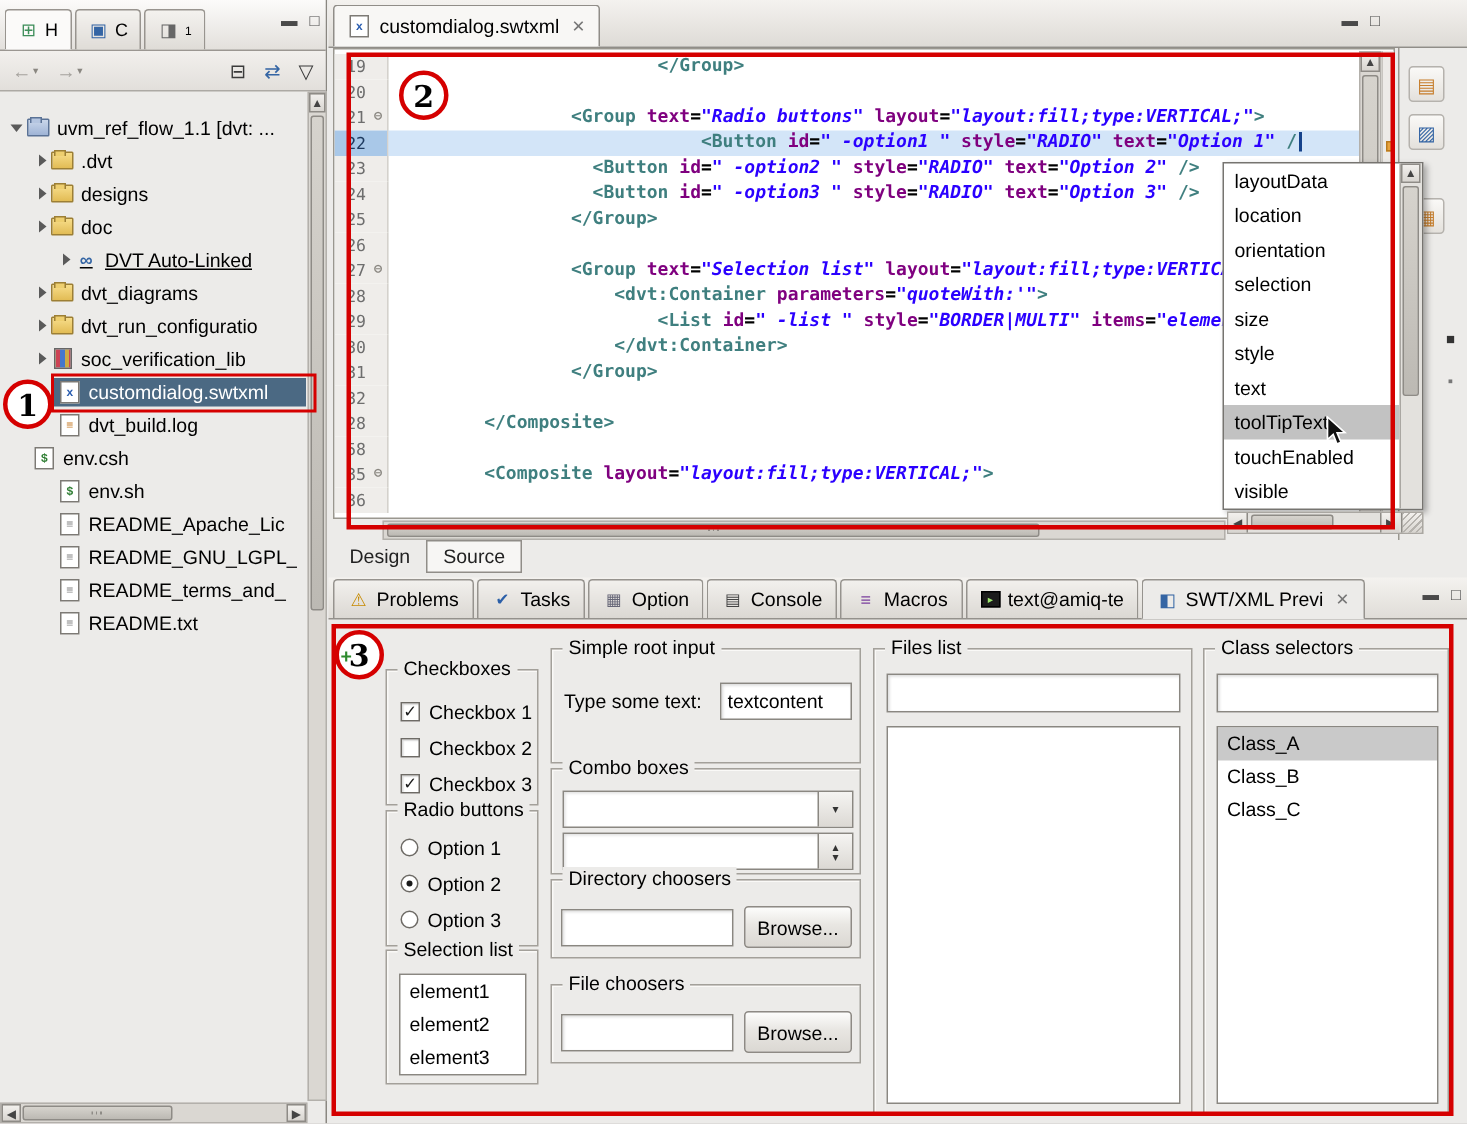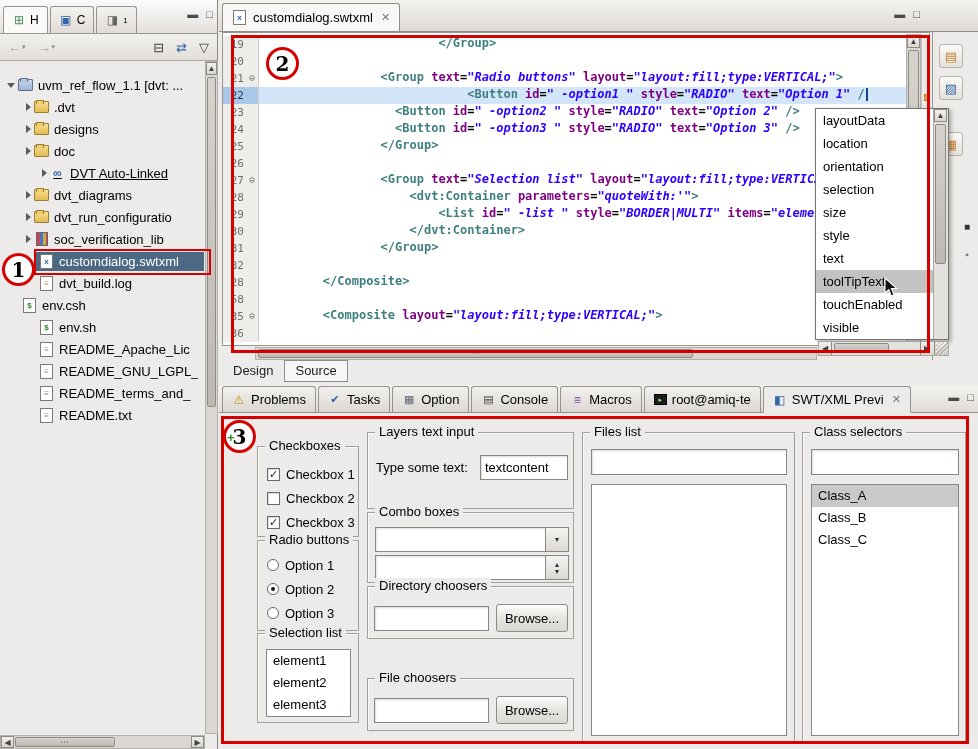--- a/index.html
+++ b/index.html
@@ -522,21 +522,21 @@
           <div class="btab">
             <span class="tbicon console-icon"></span>
             <span>Console</span>
           </div>
           <div class="btab">
             <span class="tbicon macros-icon"></span>
             <span>Macros</span>
           </div>
           <div class="btab">
             <span class="tbicon terminal-icon"></span>
-            <span>root@amiq-te</span>
+            <span>text@amiq-te</span>
           </div>
           <div class="btab active">
             <span class="tbicon preview-icon"></span>
             <span>SWT/XML Previ</span>
             <span class="tclose">✕</span>
           </div>
         </div>
       <div class="win-controls" style="top:6px;">
         <span>▬</span>
         <span>□</span>
@@ -580,21 +580,21 @@
       <div class="group" style="left:38px;top:248px;width:102px;height:90px;">
         <span class="legend">Selection list</span>
         <div class="glist" style="position:absolute;left:8px;top:15px;width:85px;height:68px;">
           <div class="listitem">element1</div>
           <div class="listitem">element2</div>
           <div class="listitem">element3</div>
         </div>
       </div>
 
       <div class="group" style="left:148px;top:47px;width:207px;height:77px;">
-        <span class="legend">Layers text input</span>
+        <span class="legend">Simple root input</span>
         <span style="position:absolute;left:8px;top:27px;">Type some text:</span>
         <input class="ginput" style="position: absolute; left: 112px; top: 22px; width: 88px; height: 25px;" value="textcontent">
       </div>
 
       <div class="group" style="left:148px;top:127px;width:207px;height:71px;">
         <span class="legend">Combo boxes</span>
         <div class="combo" style="left:7px;top:14px;width:194px;height:25px;">
           <span class="cfield"></span>
           <span class="cbtn">▾</span>
         </div>
@@ -603,21 +603,21 @@
           <span class="cbtn">▴<br>▾</span>
         </div>
       </div>
 
       <div class="group" style="left:148px;top:201px;width:207px;height:53px;">
         <span class="legend">Directory choosers</span>
         <input class="ginput" style="position: absolute; left: 6px; top: 19px; width: 115px; height: 25px;">
         <button class="gbtn" style="position:absolute;left:128px;top:17px;width:72px;height:28px;">Browse...</button>
       </div>
 
-      <div class="group" style="left:148px;top:293px;width:207px;height:53px;text-decoration:underline;">
+      <div class="group" style="left:148px;top:271px;width:207px;height:53px;text-decoration:underline;">
         <span class="legend">File choosers</span>
         <input class="ginput" style="position: absolute; left: 6px; top: 19px; width: 115px; height: 25px;">
         <button class="gbtn" style="position:absolute;left:128px;top:17px;width:72px;height:28px;">Browse...</button>
       </div>
 
       <div class="group" style="left:363px;top:47px;width:213px;height:311px;">
         <span class="legend">Files list</span>
         <input class="ginput" style="position: absolute; left: 8px; top: 16px; width: 196px; height: 26px;">
         <div class="glist" style="position:absolute;left:8px;top:51px;width:196px;height:252px;"></div>
       </div>

